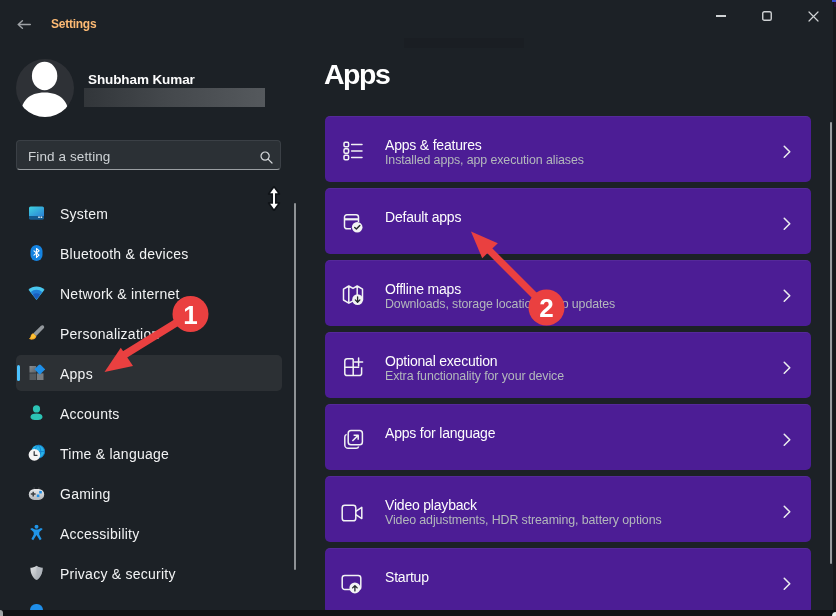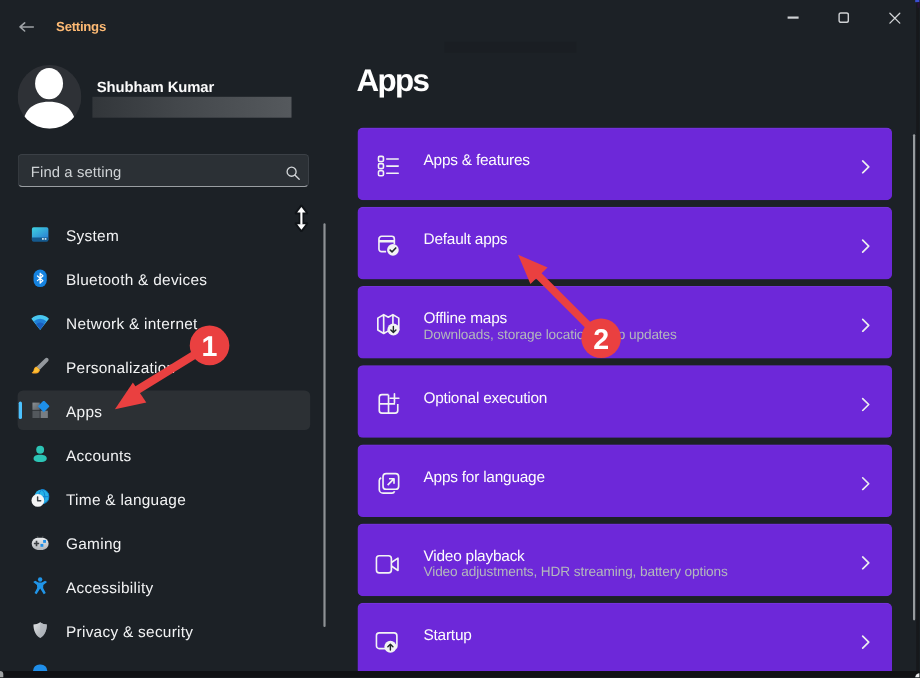--- a/index.html
+++ b/index.html
@@ -1,19 +1,19 @@
 <!DOCTYPE html>
 <html><head>
 <meta charset="utf-8">
 <style>
   html,body{margin:0;padding:0}
   body{width:836px;height:616px;background:#1c2126;-webkit-font-smoothing:antialiased;will-change:transform;overflow:hidden;
        font-family:"Liberation Sans",sans-serif;position:relative;color:#fff}
   .abs{position:absolute}
-  .card{position:absolute;left:325px;width:486px;height:66px;background:#6d28d9;
+  .card{position:absolute;left:325px;width:486px;height:66px;background:#4c1d95;
         border-radius:5px;border-top:1px solid rgba(255,255,255,0.055);box-sizing:border-box}
   .ct{position:absolute;left:60px;top:19.5px;font-size:14px;letter-spacing:-0.2px;color:#fdfdfd}
   .cs{position:absolute;left:60px;top:35.5px;font-size:12.4px;letter-spacing:-0.1px;color:#b3b8bc}
   .chev{position:absolute;right:20.5px;top:27.5px;width:8px;height:13.5px}
   .cicon{position:absolute;left:19px;top:14px}
   .navrow{position:absolute;left:0;width:300px;height:36px}
   .navtxt{position:absolute;left:60px;top:calc(50% + 1px);transform:translateY(-50%);font-size:14px;letter-spacing:0.25px;color:#f2f3f4}
   .navico{position:absolute;left:28px;top:50%;transform:translateY(-50%);width:17px;height:17px}
 </style>
 </head>
@@ -206,20 +206,21 @@
 <div class="card" style="top:116px">
   <svg class="cicon" width="38" height="38" viewBox="0 0 20 20" style="left:18px;top:24px;width:20px;height:20px">
     <g stroke="#f2f3f4" stroke-width="1.5" fill="none">
       <rect x="1" y="1.2" width="4.6" height="4.6" rx="1.2"></rect>
       <rect x="1" y="7.7" width="4.6" height="4.6" rx="1.2"></rect>
       <rect x="1" y="14.2" width="4.6" height="4.6" rx="1.2"></rect>
       <path d="M8.6 3.5 H19 M8.6 10 H19 M8.6 16.5 H19" stroke-linecap="round"></path>
     </g>
   </svg>
   <div class="ct">Apps &amp; features</div>
+  <div class="cs">Installed apps, app execution aliases</div>
   <svg class="chev" width="9" height="15" viewBox="0 0 9 15">
       <path d="M1.4 1.4 L7.6 7.5 L1.4 13.6" stroke="#eceeef" stroke-width="1.7" fill="none" stroke-linecap="round" stroke-linejoin="round"></path>
     </svg>
 </div>
 
 <div class="card" style="top:188px">
   <svg class="cicon" width="21" height="21" viewBox="0 0 21 21" style="left:18px;top:24px">
     <g stroke="#f2f3f4" stroke-width="1.5" fill="none">
       <path d="M15.5 9 V4.2 a2.4 2.4 0 0 0 -2.4 -2.4 H3.9 a2.4 2.4 0 0 0 -2.4 2.4 v9.2 a2.4 2.4 0 0 0 2.4 2.4 H8"></path>
       <path d="M1.5 6.3 H15.5" stroke-width="2.2"></path>
@@ -248,20 +249,21 @@
 
 <div class="card" style="top:332px">
   <svg class="cicon" width="21" height="21" viewBox="0 0 21 21" style="left:18px;top:24px">
     <g stroke="#f2f3f4" stroke-width="1.5" fill="none">
       <path d="M10.2 1.8 H4.2 a2.4 2.4 0 0 0 -2.4 2.4 v12 a2.4 2.4 0 0 0 2.4 2.4 h12 a2.4 2.4 0 0 0 2.4 -2.4 v-6"></path>
       <path d="M1.8 10.2 H16.2 M10.2 1.8 V18.6"></path>
       <path d="M15.6 1 V9 M11.6 5 H19.6" stroke-linecap="round"></path>
     </g>
   </svg>
   <div class="ct">Optional execution</div>
+  <div class="cs">Extra functionality for your device</div>
   <svg class="chev" width="9" height="15" viewBox="0 0 9 15">
       <path d="M1.4 1.4 L7.6 7.5 L1.4 13.6" stroke="#eceeef" stroke-width="1.7" fill="none" stroke-linecap="round" stroke-linejoin="round"></path>
     </svg>
 </div>
 
 <div class="card" style="top:404px">
   <svg class="cicon" width="21" height="21" viewBox="0 0 21 21" style="left:18px;top:24px">
     <g stroke="#f2f3f4" stroke-width="1.5" fill="none">
       <path d="M3.6 5.4 a2.6 2.6 0 0 0 -1.8 2.5 v8 a3.4 3.4 0 0 0 3.4 3.4 h8 a2.6 2.6 0 0 0 2.5 -1.8"></path>
       <rect x="5.2" y="1.6" width="14.2" height="14.2" rx="2.8"></rect>

